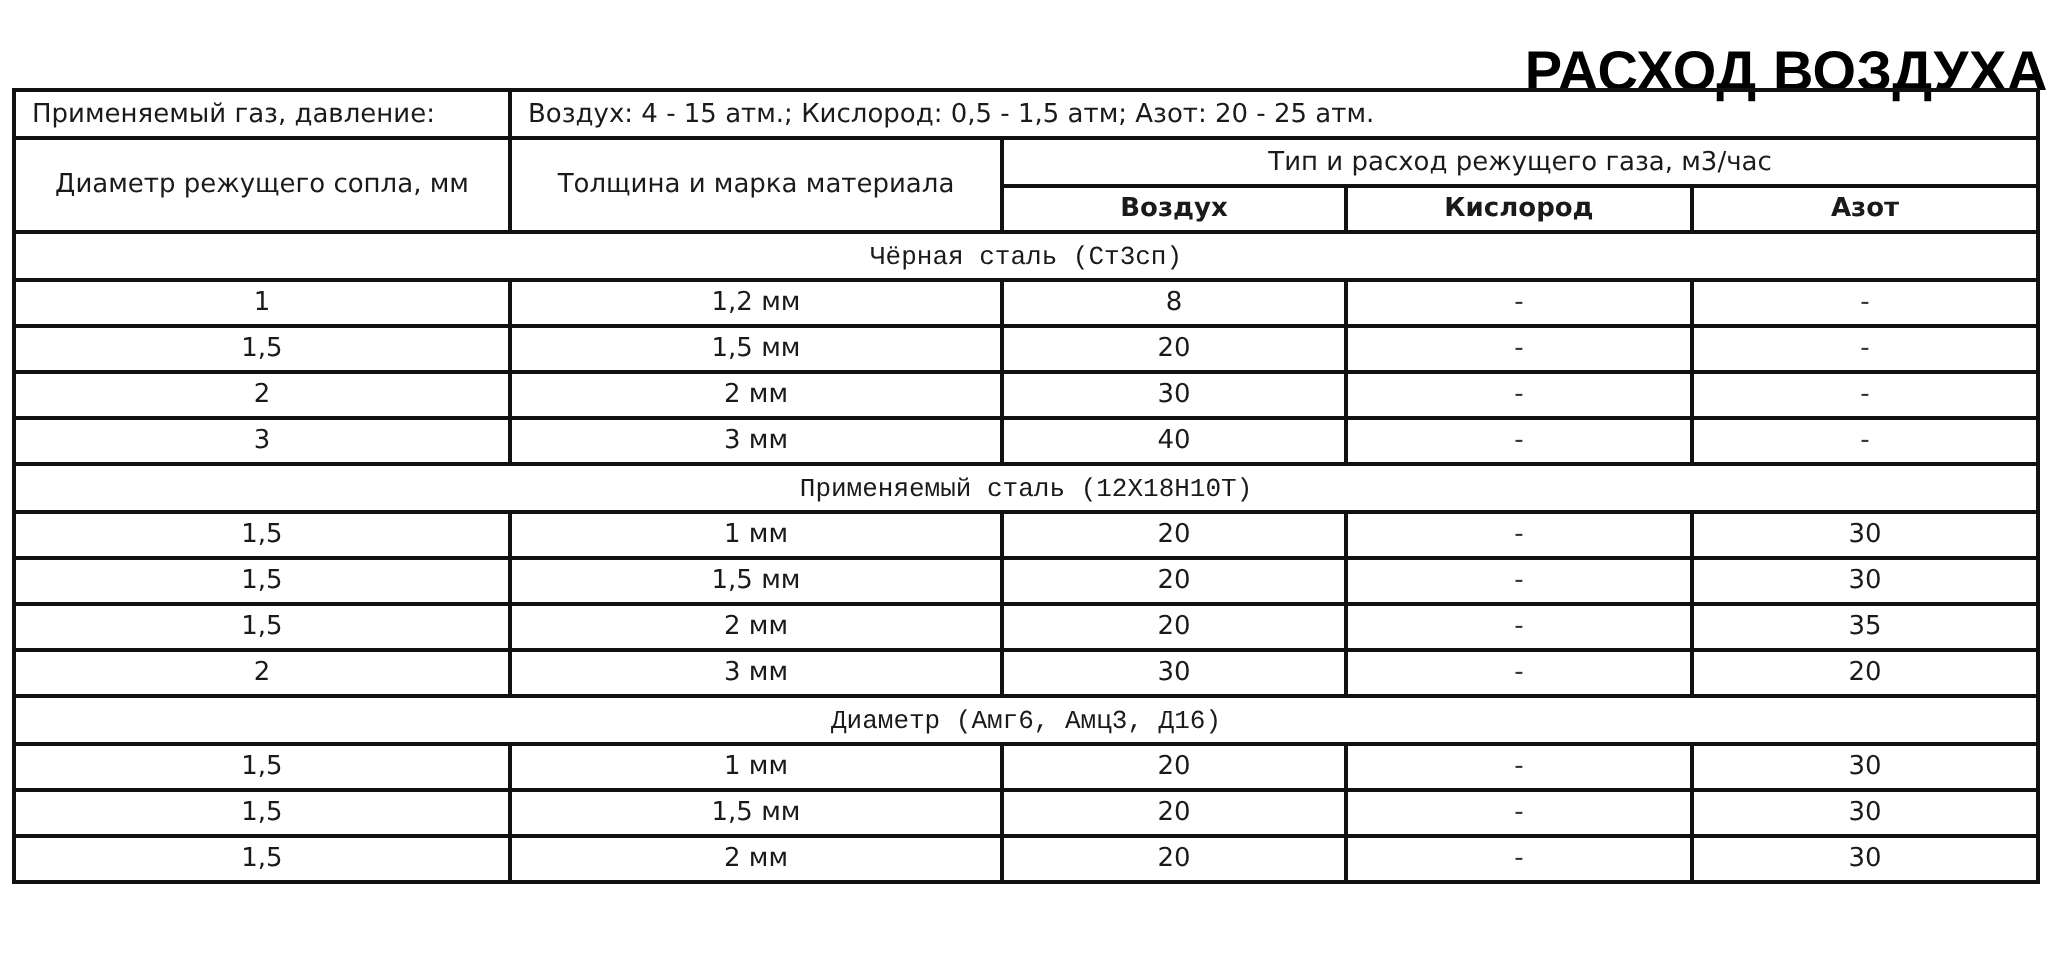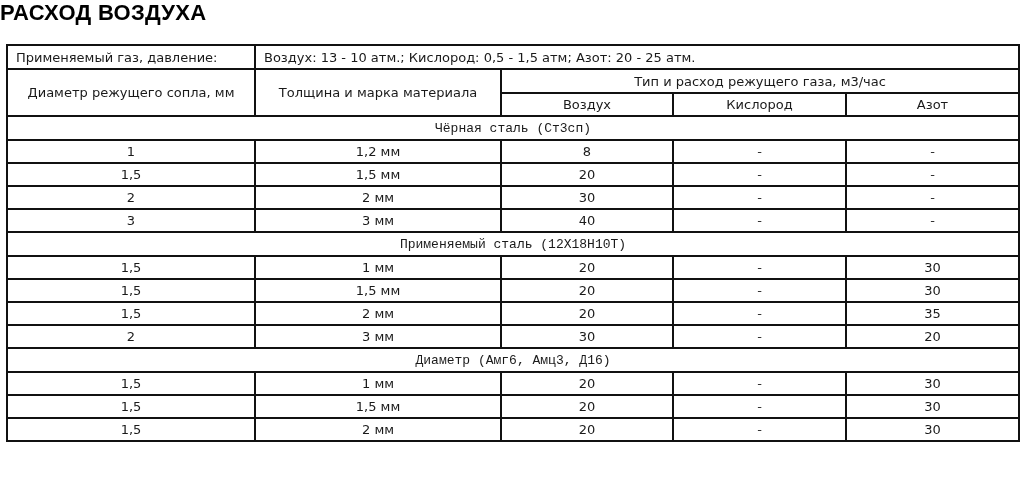--- a/index.html
+++ b/index.html
@@ -1,50 +1,50 @@
 <!DOCTYPE html>
 <html><head>
 <meta charset="utf-8">
 <style>
   html, body { margin: 0; padding: 0; background: #ffffff; }
   body { width: 1024px; height: 485px; position: relative; overflow: hidden;
          font-family: "DejaVu Sans", sans-serif; color: #111; }
-  .title { position: absolute; left: 0; top: 0; width: 1024px; text-align: left;
-           font-family: "Liberation Sans", sans-serif; font-weight: bold; font-size: 22px;
+  .title { position: absolute; left: 0; top: 20px; width: 1024px; text-align: right;
+           font-family: "Liberation Sans", sans-serif; font-weight: bold; font-size: 28px;
            letter-spacing: 0.3px; color: #000; }
   table { position: absolute; left: 6px; top: 44px; width: 1012px; border-collapse: collapse;
           table-layout: fixed; }
   td, th { border: 2px solid #111; font-weight: normal; font-size: 13px; padding: 0;
            text-align: center; vertical-align: middle; white-space: nowrap; overflow: hidden;
            font-family: "DejaVu Sans", sans-serif; color: #1a1a1a; }
   tr.gas td { height: 22px; }
   tr.gas td.left { text-align: left; padding-left: 8px; margin-left: 38px; }
   tr.hdr1 td { height: 22px; }
-  tr.hdr2 td { height: 21px; }
+  tr.hdr2 td { height: 21px; font-weight: bold; }
   tr.section td { height: 22px; font-family: Liberation Mono, monospace; }
   tr.data td { height: 21px; }
   .dash { color: #333; }
 </style>
 </head>
 <body>
 
 <div class="title">РАСХОД ВОЗДУХА</div>
 
 <table>
   <colgroup>
     <col style="width:248px">
     <col style="width:246px">
     <col style="width:172px">
     <col style="width:173px">
     <col style="width:173px">
   </colgroup>
   <tbody id="tbody">
     <tr class="gas">
       <td class="left">Применяемый газ, давление:</td>
-      <td class="left" colspan="4">Воздух: 13 - 10 атм.; Кислород: 0,5 - 1,5 атм; Азот: 20 - 25 атм.</td>
+      <td class="left" colspan="4">Воздух: 4 - 15 атм.; Кислород: 0,5 - 1,5 атм; Азот: 20 - 25 атм.</td>
     </tr>
     <tr class="hdr1">
       <td rowspan="2">Диаметр режущего сопла, мм</td>
       <td rowspan="2">Толщина и марка материала</td>
       <td colspan="3">Тип и расход режущего газа, м3/час</td>
     </tr>
     <tr class="hdr2">
       <td>Воздух</td>
       <td>Кислород</td>
       <td>Азот</td>

